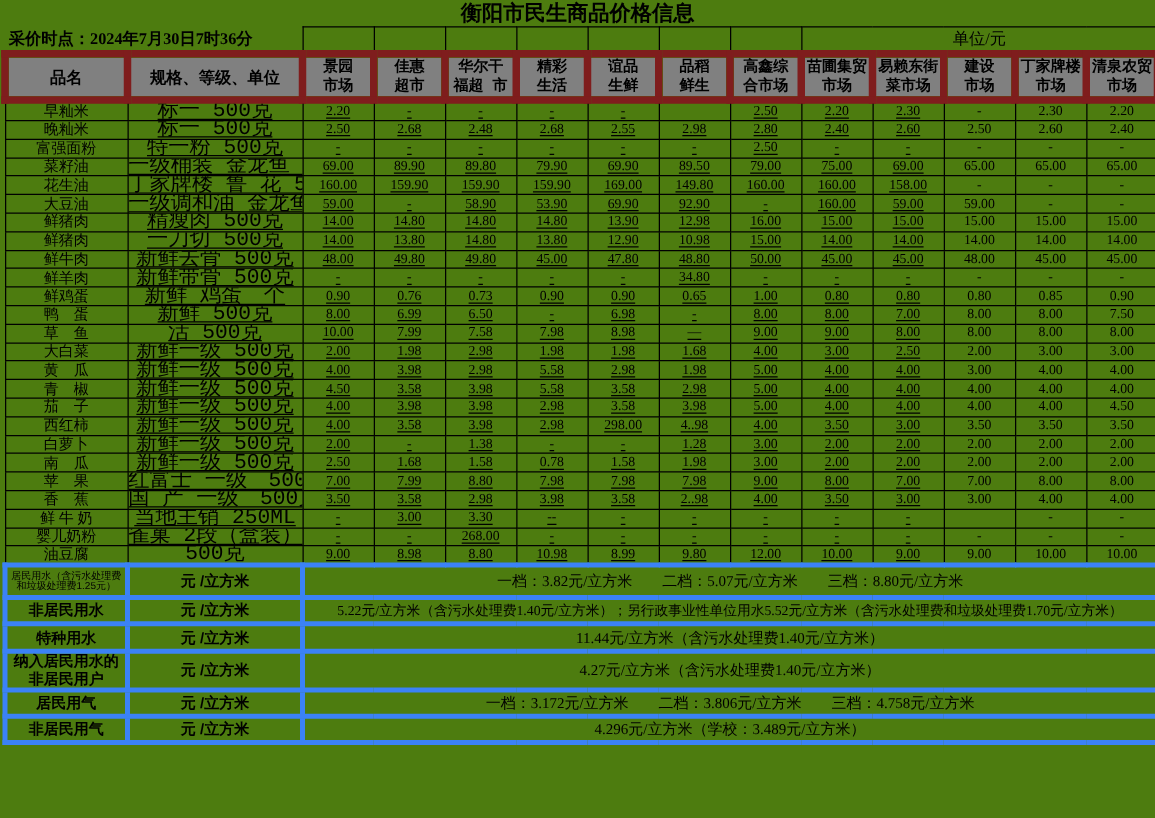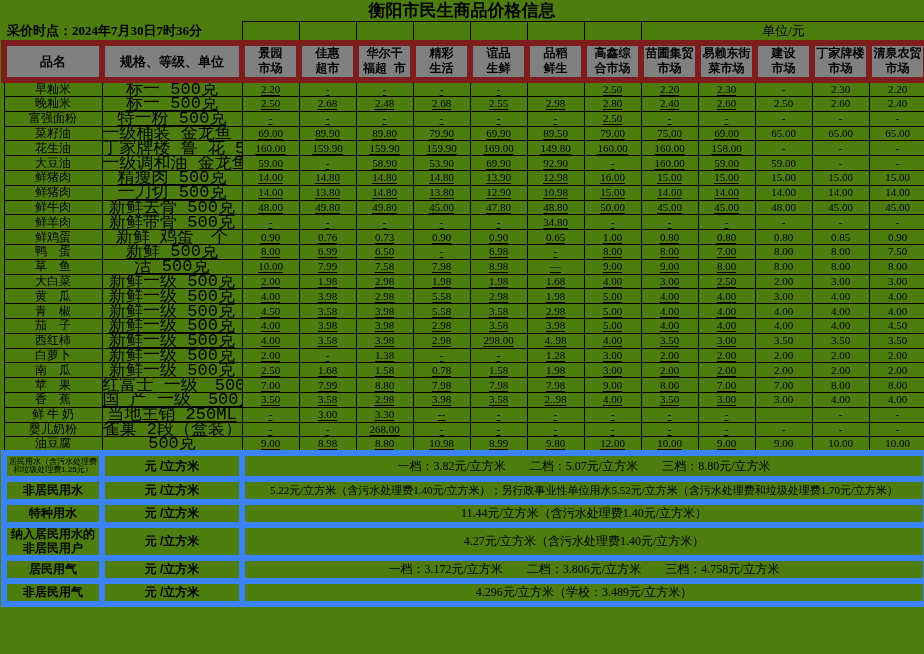--- a/index.html
+++ b/index.html
@@ -22,21 +22,21 @@
   .mh{font-size:12px;white-space:pre-line;line-height:1.25;}
   .hrow{height:37px;}
   
   .pr{height:14.8px;}
   .pn,.sp,.val{border:1px solid #000;line-height:13px;}
   .pn{font-size:12px;}
   .sp{font-size:17px;font-family:Liberation Mono, monospace;}
   .val{font-size:11px;}
   .u{text-decoration:underline;text-underline-offset:2px;}
   
-  .un,.uu,.uv{border:6px solid #3b82f6;}
+  .un,.uu,.uv{border:4px solid #3b82f6;}
   .un{font-size:12px;font-weight:bold;font-family:"Liberation Sans","DejaVu Sans",sans-serif;
       white-space:normal;line-height:1.1;}
   .un.tiny{font-size:8px;font-weight:normal;}
   .uu{font-size:12px;font-weight:bold;font-family:Liberation Sans, sans-serif;}
   .uv{font-size:12px;}
   .uv.s{font-size:11px;}
 </style>
 </head>
 <body>
 

